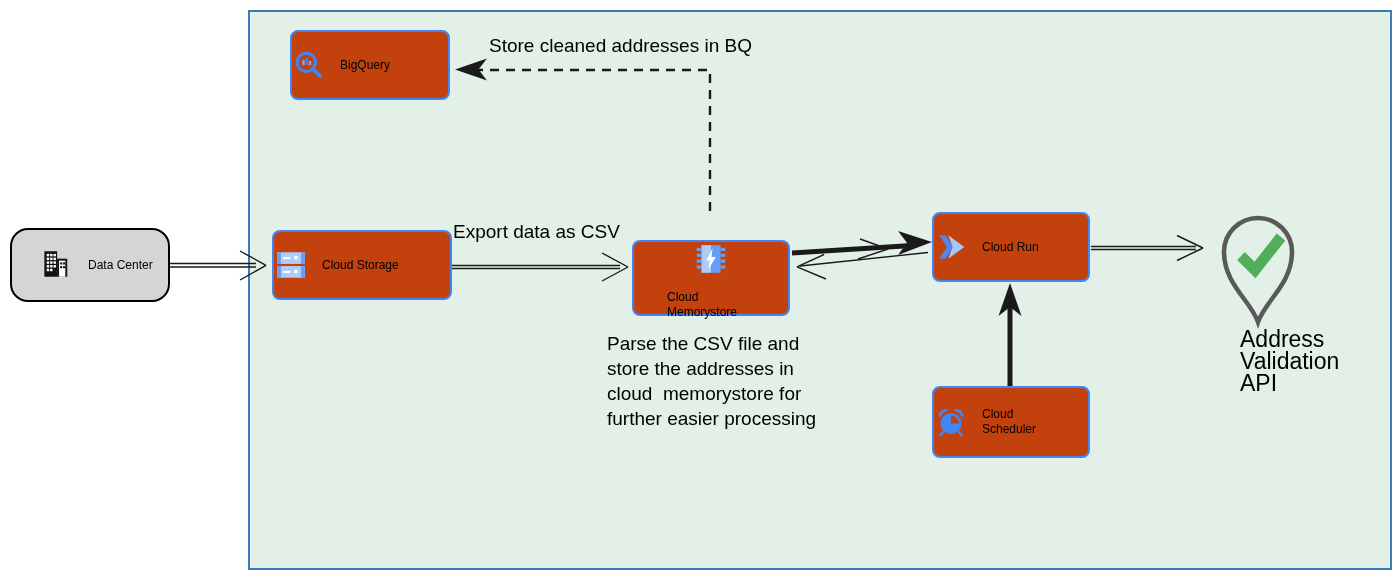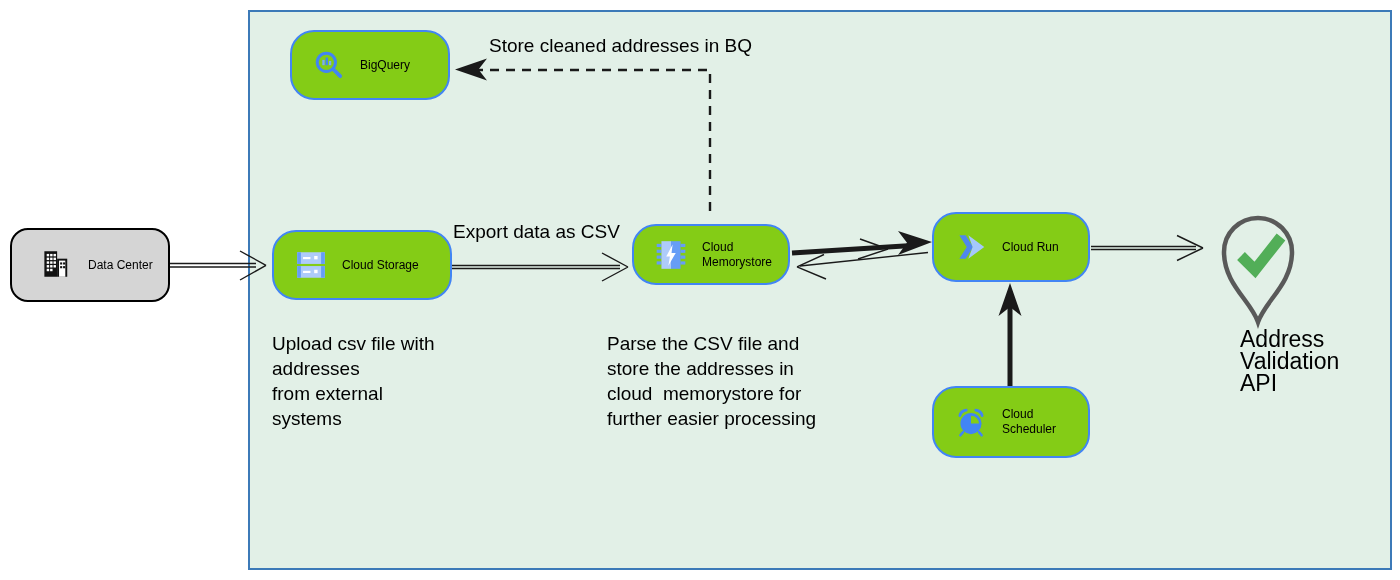--- a/index.html
+++ b/index.html
@@ -5,22 +5,22 @@
   * { margin:0; padding:0; box-sizing:border-box; }
   html,body { width:1400px; height:580px; background:#ffffff; font-family:"Liberation Sans", sans-serif; color:#000; }
   .stage { position:relative; width:1400px; height:580px; overflow:hidden; }
 
   .gcp-container {
     position:absolute; left:248px; top:10px; width:1144px; height:560px;
     background:#e2f0e7; border:2px solid #3c7ab8;
   }
 
   .node {
-    position:absolute; background:#84cc16; border:2px solid #4285f4; border-radius:24px;
-    display:flex; align-items:center; padding-left:20px; gap:14px;
+    position:absolute; background:#c2410c; border:2px solid #4285f4; border-radius:8px;
+    display:flex; align-items:center; padding-left:0; gap:14px;
     font-size:12px; line-height:1.25; color:#000;
   }
   .node .nicon { flex:0 0 auto; display:flex; align-items:center; }
   .node .nlabel { max-width:88px; }
 
   .node-datacenter {
     position:absolute; left:10px; top:228px; width:160px; height:74px;
     background:#d5d5d5; border:2px solid #000; border-radius:18px;
     display:flex; align-items:center; padding-left:26px; gap:16px; font-size:12px;
   }
@@ -141,21 +141,21 @@
           <rect x="3" y="17" width="3.5" height="11" fill="#669df6"></rect>
           <rect x="25.5" y="17" width="3.5" height="11" fill="#669df6"></rect>
           <rect x="8.5" y="21.5" width="7" height="2" fill="#fff"></rect>
           <rect x="19" y="20.5" width="3.2" height="3.2" fill="#fff"></rect>
         </g>
       </svg>
     </span>
     <span class="nlabel">Cloud Storage</span>
   </div>
 
-  <div class="node" style="left:632px; top:224px; width:158px; height:61px;">
+  <div class="node" style="left:632px; top:240px; width:158px; height:76px;flex-direction:column;">
     <span class="nicon">
       <svg width="34" height="34" viewBox="0 0 32 32">
         <g fill="#669df6">
           <rect x="2.5" y="5.5" width="4.5" height="3"></rect>
             <rect x="2.5" y="11" width="4.5" height="3"></rect>
           <rect x="2.5" y="16.5" width="4.5" height="3"></rect>
             <rect x="2.5" y="22" width="4.5" height="3"></rect>
           <rect x="25" y="5.5" width="4.5" height="3"></rect>
             <rect x="25" y="11" width="4.5" height="3"></rect>
           <rect x="25" y="16.5" width="4.5" height="3"></rect>
@@ -196,22 +196,18 @@
     <svg width="80" height="126" viewBox="0 0 80 126">
       <path d="M40,118 C33,97 6,80 6,48 A34,34 0 1 1 74,48 C74,80 47,97 40,118 Z" fill="none" stroke="#595959" stroke-width="4.5"></path>
       <path d="M23,52 L37,66 L63,33" fill="none" stroke="#52ae58" stroke-width="11"></path>
     </svg>
     <div class="pin-label">Address Validation
 API</div>
   </div>
 
   <div class="annotation" style="left:489px; top:33px;">Store cleaned addresses in BQ</div>
   <div class="annotation" style="left:453px; top:219px;">Export data as CSV</div>
-  <div class="annotation" style="left:272px; top:331px;">Upload csv file with
-addresses
-from external
-systems</div>
   <div class="annotation" style="left:607px; top:331px;">Parse the CSV file and
 store the addresses in
 cloud  memorystore for
 further easier processing</div>
 
 </div>
 
 </body></html>

